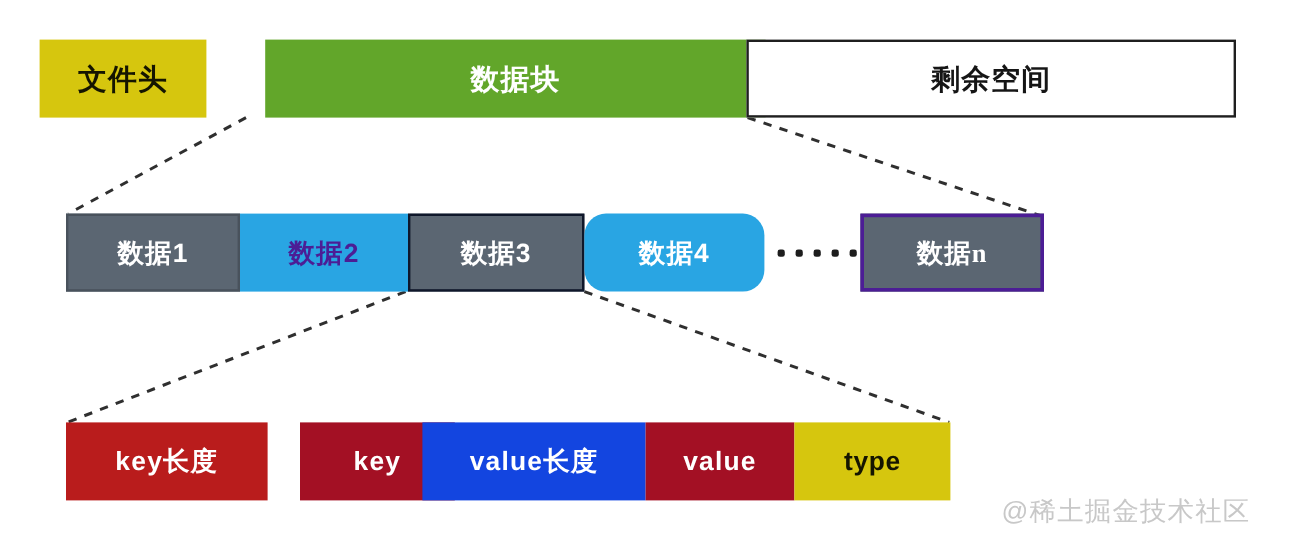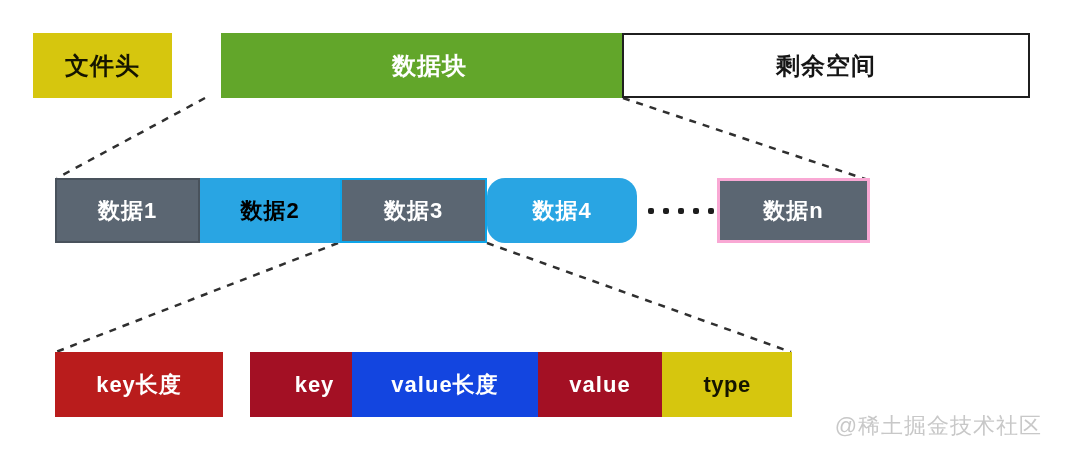--- a/index.html
+++ b/index.html
@@ -29,23 +29,23 @@
   }
   
   .row-top .seg { top: 33px; font-size: 24px; }
   .seg-file-header   { left: 33px;  width: 139px; }
   .seg-data-block    { left: 205px; width: 417px; margin-left: 16px; }
   .seg-free-space    { left: 622px; width: 408px; border: 2px solid #1f1f1f; }
   
   .row-mid .seg { top: 178px; font-size: 22px; }
   .seg-data-1 { left: 55px;  width: 145px; border: 2px solid #49525c; }
   .seg-data-2 { left: 200px; width: 140px; }
-  .seg-data-3 { left: 340px; width: 147px; border: 2px solid #0ea5e9; }
+  .seg-data-3 { left: 340px; width: 147px; border: 2px solid #0f172a; }
   .seg-data-4 { left: 487px; width: 150px; }
-  .seg-data-n { left: 717px; width: 153px; border: 3px solid #f9a8d4; }
+  .seg-data-n { left: 717px; width: 153px; border: 3px solid #4c1d95; font-family: Liberation Serif, serif; }
   .ellipsis {
     position: absolute;
     left: 644px; top: 178px;
     width: 73px; height: 65px;
     display: flex;
     align-items: center;
     justify-content: center;
     gap: 9px;
   }
   .ellipsis .dot {
@@ -93,21 +93,21 @@
     </div>
     <div class="seg seg-free-space" style="background: rgb(255, 255, 255); color: rgb(21, 21, 21);">
       <span>剩余空间</span>
     </div>
   </div>
 
   <div class="row-mid">
     <div class="seg seg-data-1" style="background: rgb(91, 102, 114); color: rgb(255, 255, 255); text-align: center;">
       <span>数据1</span>
     </div>
-    <div class="seg seg-data-2" style="background: rgb(41, 165, 227); color: #000000;">
+    <div class="seg seg-data-2" style="background: rgb(41, 165, 227); color: #4c1d95;">
       <span>数据2</span>
     </div>
     <div class="seg seg-data-3" style="background: rgb(91, 102, 114); color: rgb(255, 255, 255);">
       <span>数据3</span>
     </div>
     <div class="seg seg-data-4" style="background: rgb(41, 165, 227); color: rgb(255, 255, 255); border-radius: 18px;">
       <span>数据4</span>
     </div>
     <div class="ellipsis">
         <span class="dot"></span>

